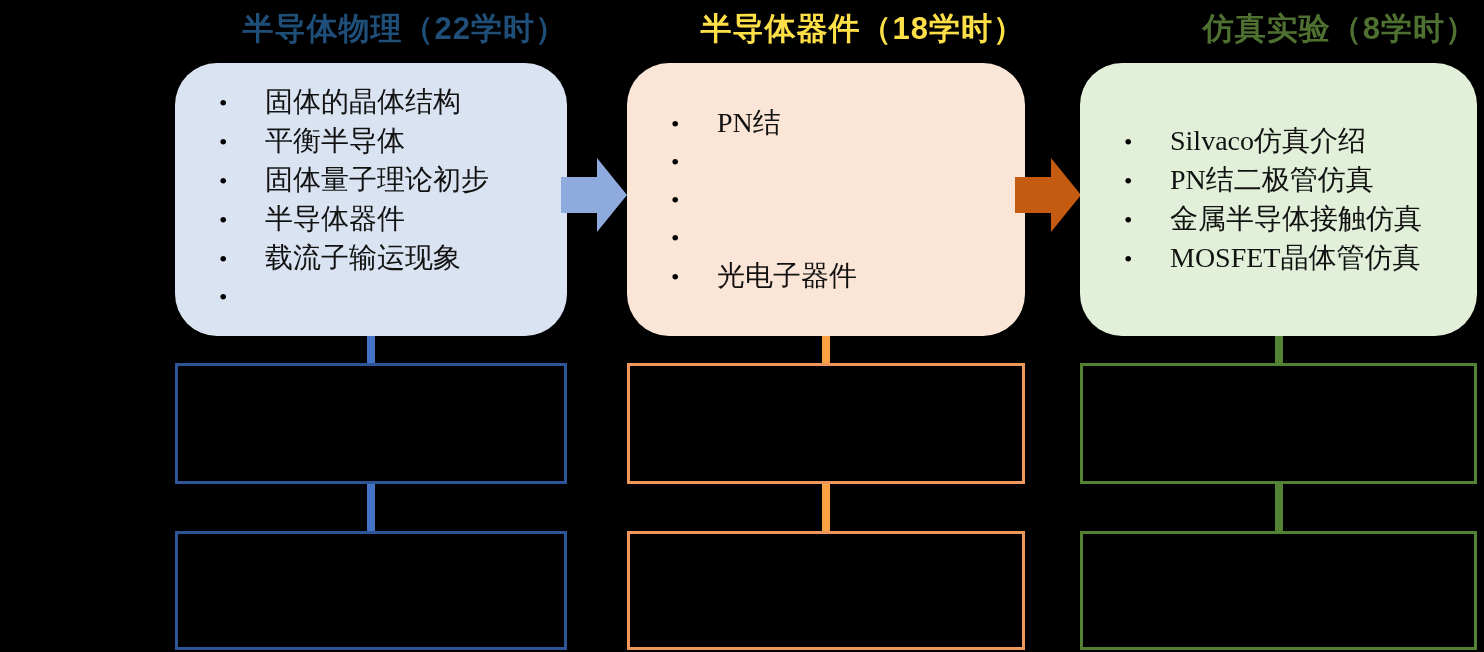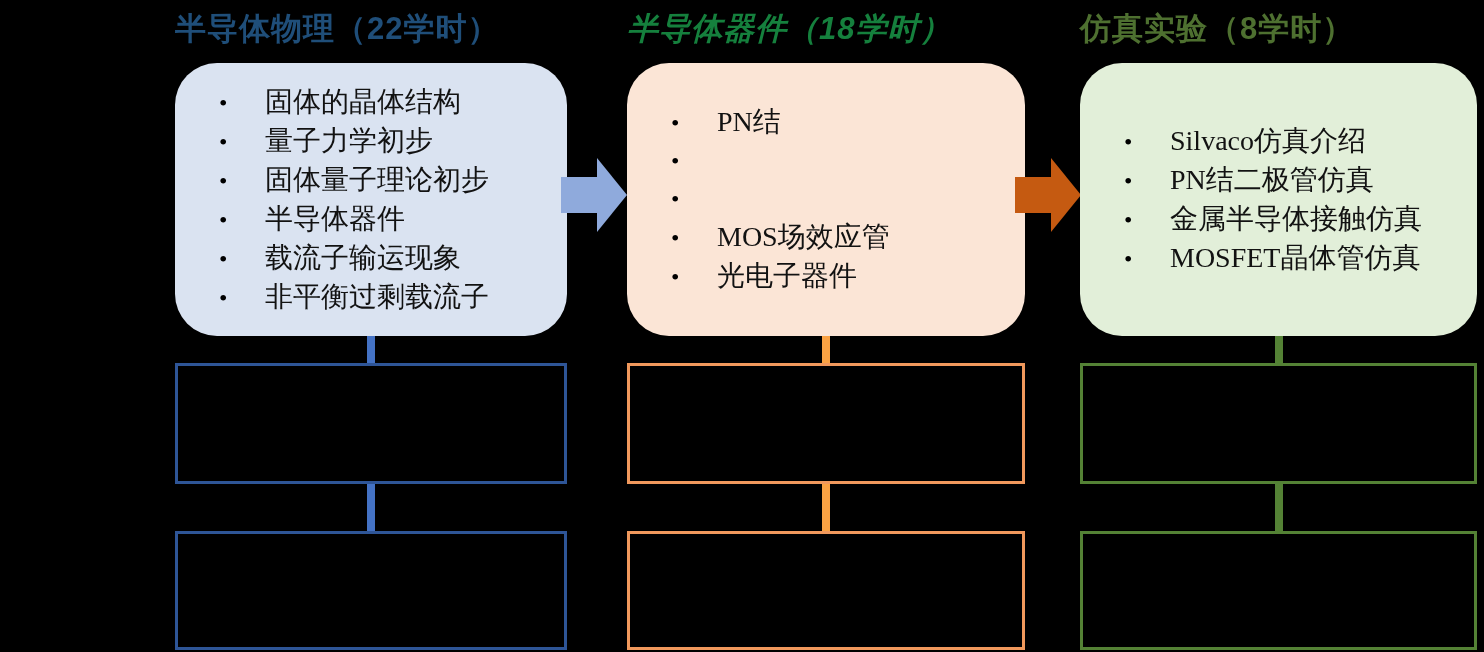--- a/index.html
+++ b/index.html
@@ -3,21 +3,21 @@
 <meta charset="utf-8">
 <style>
   html,body{margin:0;padding:0;background:#000;}
   .canvas{
     position:relative;width:1484px;height:652px;background:#000;
     overflow:hidden;font-family:"Liberation Sans","DejaVu Sans",sans-serif;
   }
   .col{position:absolute;top:0;height:652px;}
   .col-title{
     position:absolute;top:8px;left:0;width:100%;height:42px;
-    margin:0;text-align:left;font-size:31px;font-weight:bold;
+    margin:0;text-align:right;font-size:31px;font-weight:bold;
     letter-spacing:1px;line-height:42px;white-space:nowrap;
   }
   .card{
     position:absolute;top:63px;left:0;width:100%;height:273px;
     border-radius:42px;box-sizing:border-box;
     display:flex;flex-direction:column;justify-content:center;
     padding:0 14px 0 40px;
   }
   .topic-list{
     list-style:none;margin:0;padding:0;
@@ -53,68 +53,66 @@
   <section class="col" style="left:175px;width:392px;">
     <h2 class="col-title" style="color: rgb(31, 78, 121);">半导体物理（22学时）</h2>
     <div class="card" style="background-color: rgb(218, 227, 241);">
       <ul class="topic-list">
         <li>
           <span class="bullet">•</span>
           <span>固体的晶体结构</span>
           </li>
         <li>
           <span class="bullet">•</span>
-          <span>量子力学初步</span>
+          <span>平衡半导体</span>
           </li>
         <li>
           <span class="bullet">•</span>
           <span>固体量子理论初步</span>
           </li>
         <li>
           <span class="bullet">•</span>
           <span>半导体器件</span>
           </li>
         <li>
           <span class="bullet">•</span>
           <span>载流子输运现象</span>
           </li>
         <li>
           <span class="bullet">•</span>
-          <span>非平衡过剩载流子</span>
           </li>
       </ul>
     </div>
     <div class="connector conn-1" style="background-color: rgb(68, 114, 196);"></div>
     <div class="obox obox-1" style="border-color: rgb(46, 85, 151);"></div>
     <div class="connector conn-2" style="background-color: rgb(68, 114, 196);"></div>
     <div class="obox obox-2" style="border-color: rgb(46, 85, 151);"></div>
   </section>
 
   <div class="arrow" style="left:561px;">
     <div class="shaft" style="background-color: rgb(143, 170, 220);"></div>
     <div class="head" style="border-left-color: rgb(143, 170, 220);"></div>
   </div>
 
   <section class="col" style="left:627px;width:398px;">
-    <h2 class="col-title" style="color: #15803d; font-style: italic;">半导体器件（18学时）</h2>
+    <h2 class="col-title" style="color: #fde047;">半导体器件（18学时）</h2>
     <div class="card" style="background-color: rgb(251, 229, 214);">
       <ul class="topic-list">
         <li>
           <span class="bullet">•</span>
           <span>PN结</span>
           </li>
         <li>
           <span class="bullet">•</span>
           </li>
         <li>
           <span class="bullet">•</span>
           </li>
         <li>
           <span class="bullet">•</span>
-          <span>MOS场效应管</span>
           </li>
         <li>
           <span class="bullet">•</span>
           <span>光电子器件</span>
           </li>
       </ul>
     </div>
     <div class="connector conn-1" style="background-color: rgb(250, 162, 67);"></div>
     <div class="obox obox-1" style="border-color: rgb(240, 152, 92);"></div>
     <div class="connector conn-2" style="background-color: rgb(250, 162, 67);"></div>

